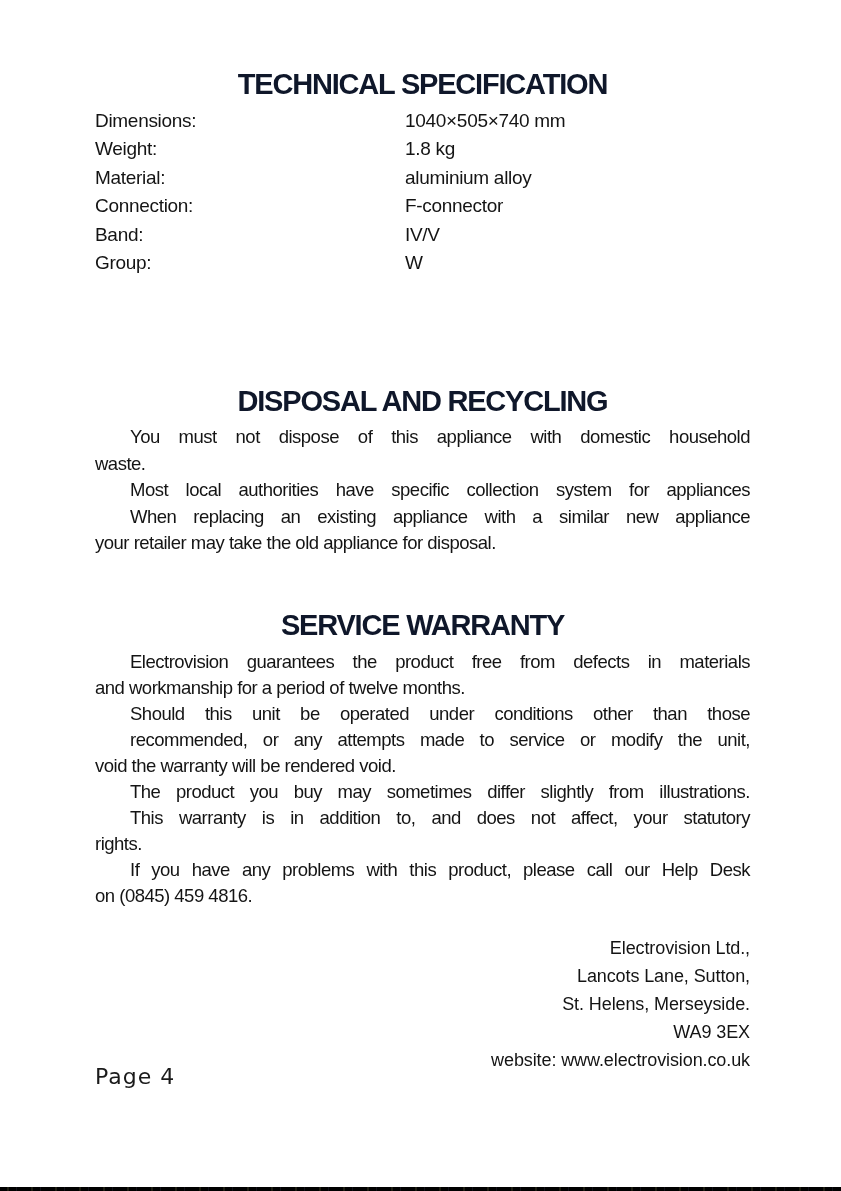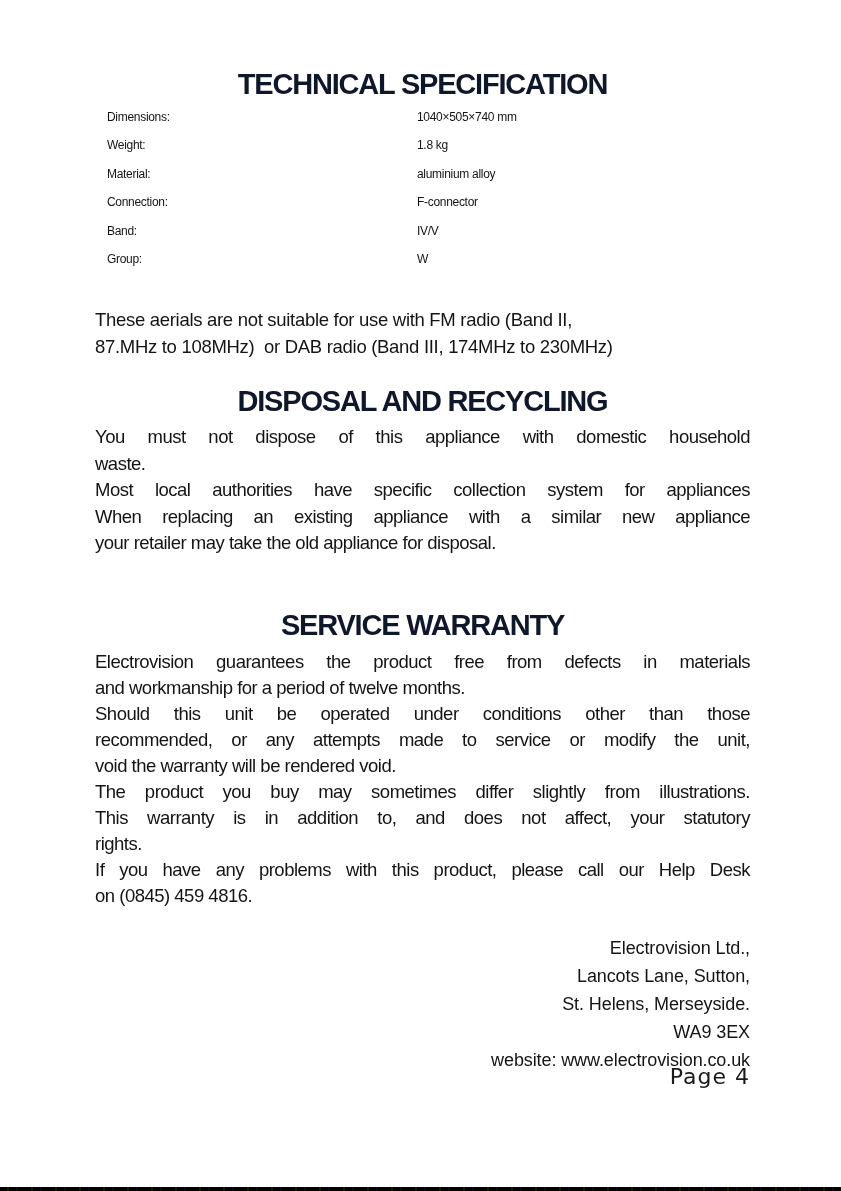--- a/index.html
+++ b/index.html
@@ -27,23 +27,22 @@
   }
   #title-techspec { top: 68px; }
   #title-disposal { top: 385px; }
   #title-warranty { top: 609px; }
 
   .spec {
     position: absolute;
     left: 95px;
     top: 110px;
     width: 680px;
-    font-size: 12px;
+    font-size: 19px;
     letter-spacing: -0.3px;
-    margin-left: 12px;
   }
   .spec-row { display: flex; height: 28.4px; }
   .spec-label { flex: 0 0 310px; }
   .spec-value { flex: 1; }
 
   .note {
     position: absolute;
     left: 95px;
     top: 306px;
     width: 720px;
@@ -55,41 +54,41 @@
 
   .body-block {
     position: absolute;
     left: 95px;
     width: 655px;
     font-size: 18.5px;
     letter-spacing: -0.5px;
   }
   #disposal-block { top: 424px; line-height: 26.6px; }
   #warranty-block { top: 649px; line-height: 26px; }
-  .jl { text-align: justify; text-align-last: justify; }
+  .jl { text-align: justify; text-align-last: justify; margin-left: 35px; }
   .ll { text-align: left; }
 
   .address {
     position: absolute;
     left: 95px;
     top: 934px;
     width: 655px;
     text-align: right;
     font-size: 18px;
     letter-spacing: -0.1px;
     line-height: 28px;
   }
   .website-label { font-weight: normal; margin-top: 40px; }
 
   .page-number {
     position: absolute;
     left: 95px;
     top: 1064px;
     width: 655px;
-    text-align: right;
+    text-align: left;
     font-family: "DejaVu Sans", sans-serif;
     font-size: 22px;
     letter-spacing: 1px;
     color: #1a1a1a;
   }
 
   .scan-line {
     position: absolute;
     left: 0;
     bottom: 0;
@@ -130,24 +129,20 @@
     <div class="spec-row">
       <span class="spec-label">Band:</span>
       <span class="spec-value">IV/V</span>
     </div>
     <div class="spec-row">
       <span class="spec-label">Group:</span>
       <span class="spec-value">W</span>
     </div>
   </div>
 
-  <div class="note">
-    <div class="note-line">These aerials are not suitable for use with FM radio (Band II,</div>
-    <div class="note-line">87.MHz to 108MHz)  or DAB radio (Band III, 174MHz to 230MHz)</div>
-  </div>
 
   <h1 class="sec-title" id="title-disposal">DISPOSAL AND RECYCLING</h1>
 
   <div class="body-block" id="disposal-block">
     <div class="jl">You must not dispose of this appliance with domestic household</div>
     <div class="ll">waste.</div>
     <div class="jl">Most local authorities have specific collection system for appliances</div>
     <div class="jl">When replacing an existing appliance with a similar new appliance</div>
     <div class="ll">your retailer may take the old appliance for disposal.</div>
   </div>

